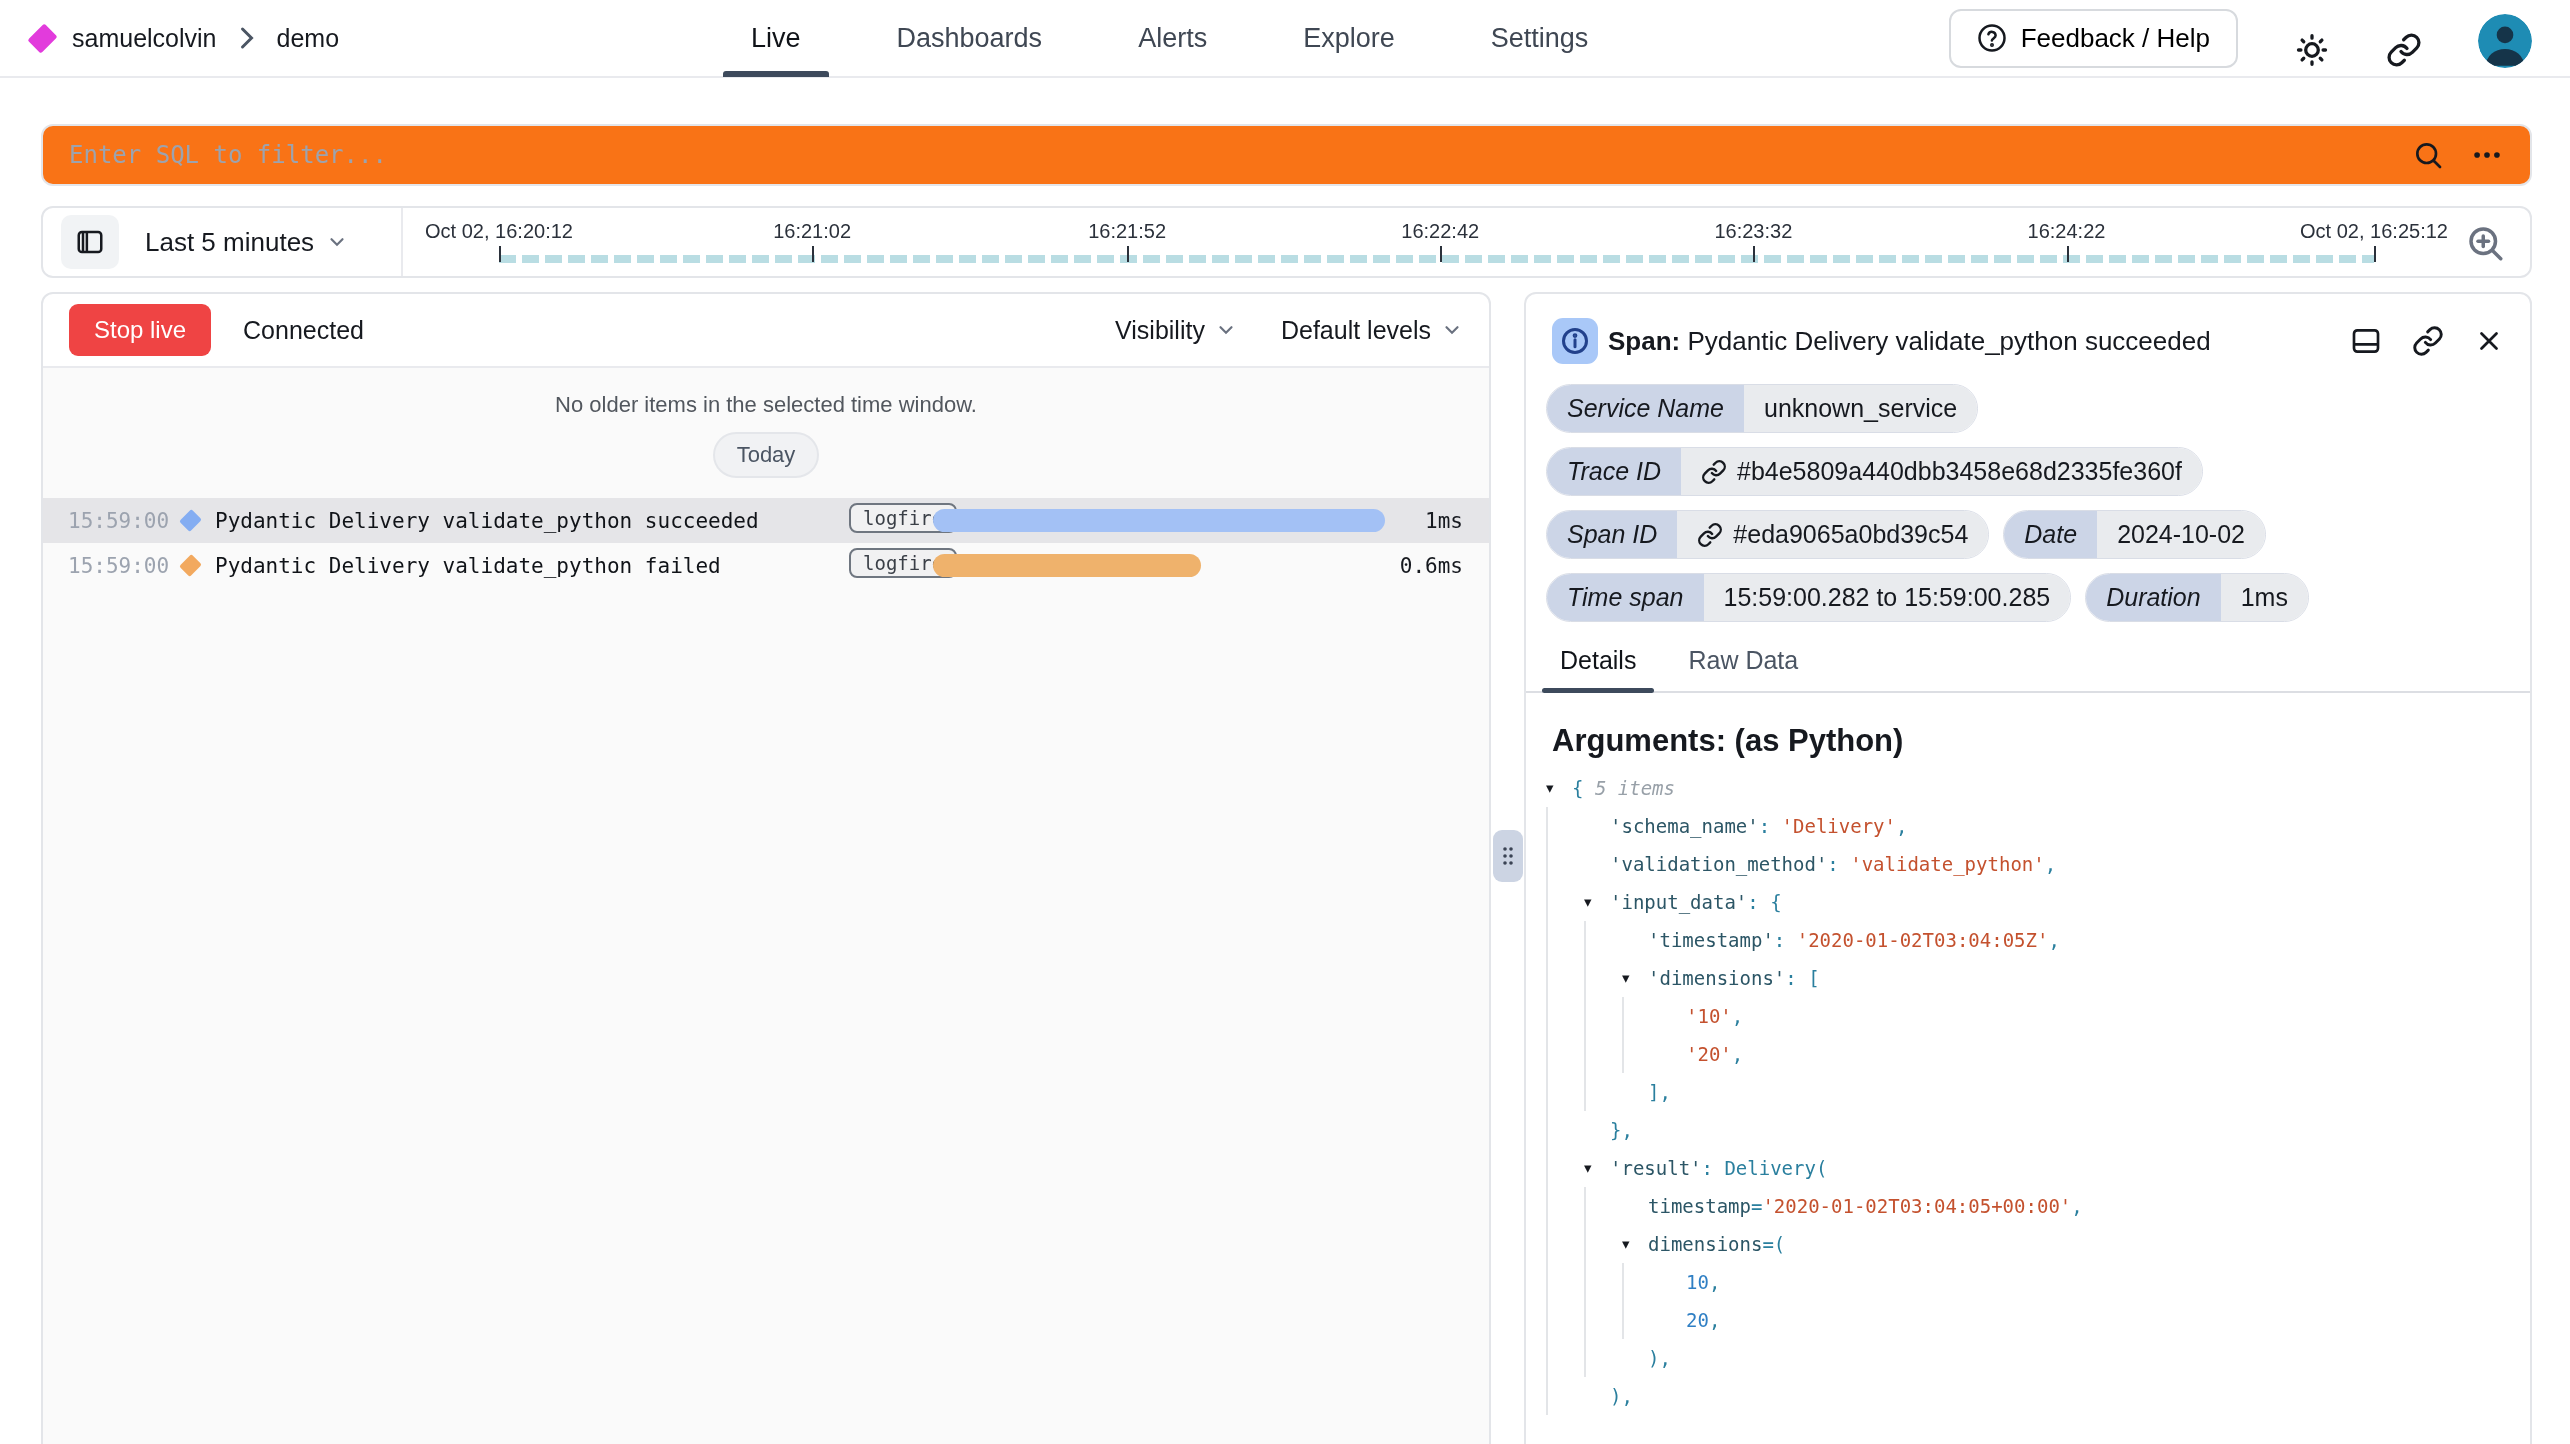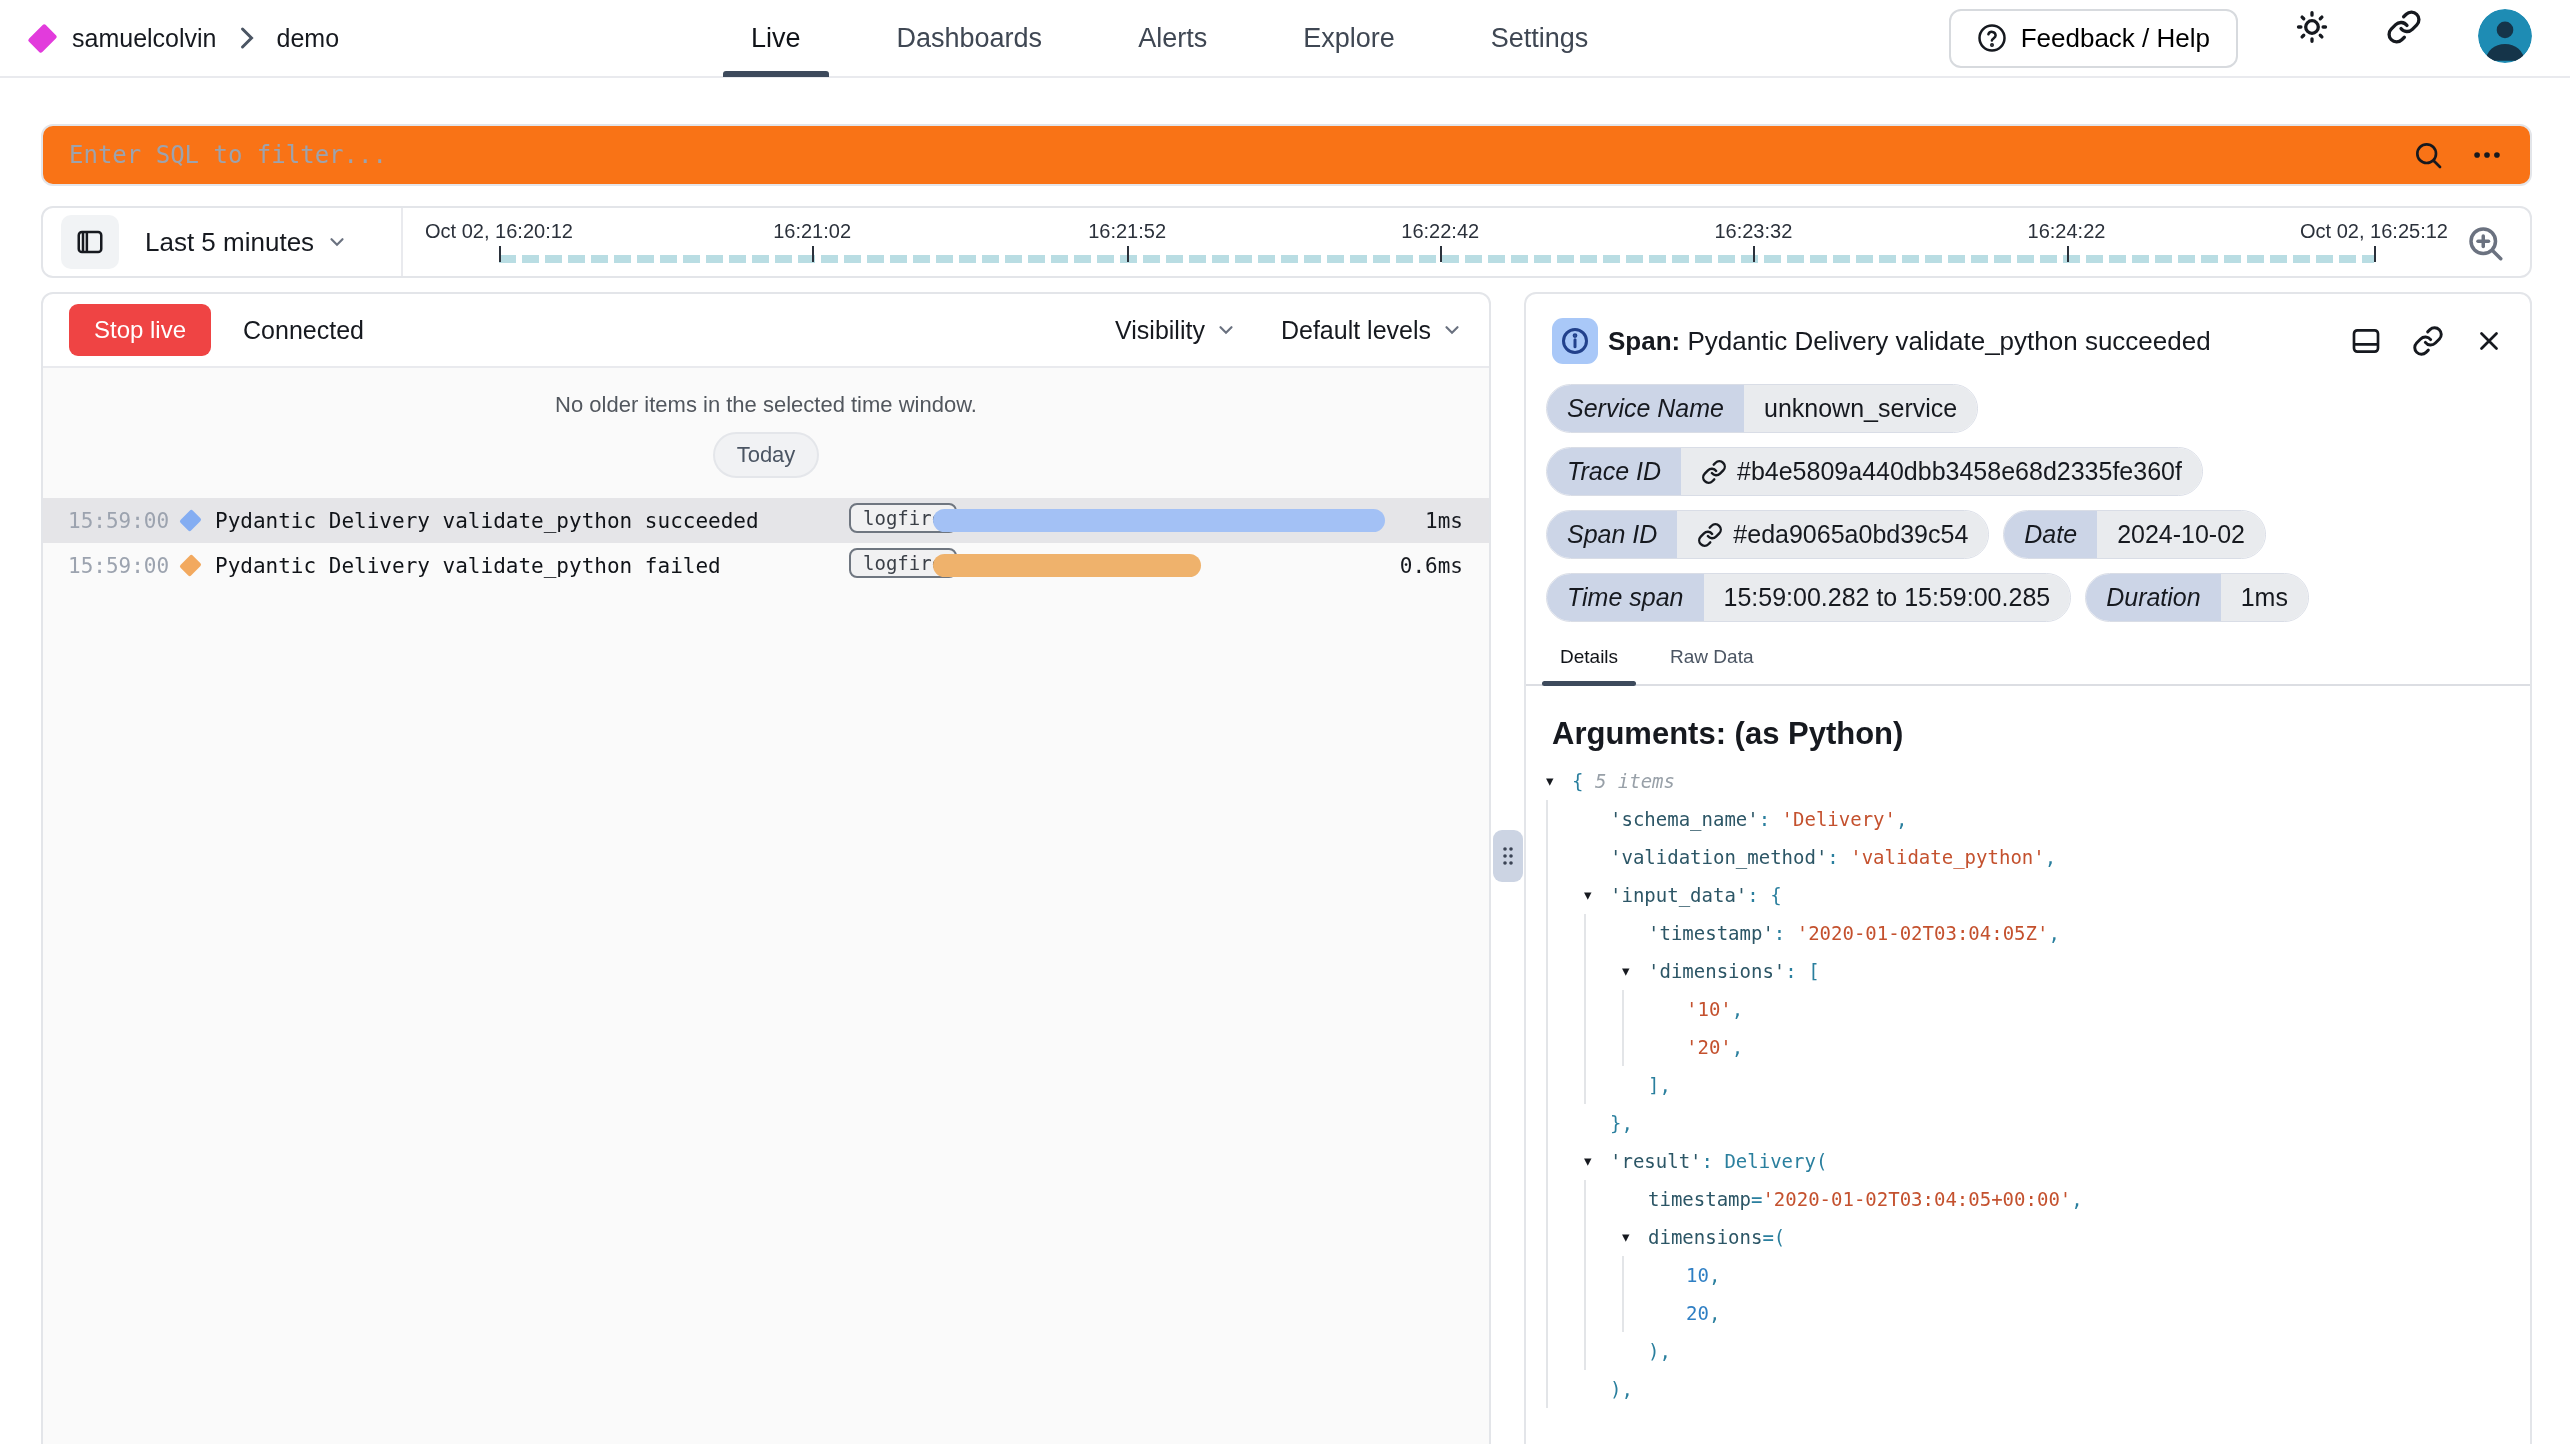--- a/index.html
+++ b/index.html
@@ -13,21 +13,21 @@
   .brand { display:flex; align-items:center; gap:20px; font-size:25px; }
   .logo-diamond { width:19px; height:19px; background:#e23bdc; border-radius:2px;
     transform:rotate(45deg) scale(1,1.25); }
   .crumb-sep { color:#4b5563; font-size:24px; margin:0 2px; }
   .main-nav { position:absolute; left:745px; top:0; height:77px; display:flex; gap:84px; }
   .nav-tab { height:100%; display:flex; align-items:center; font-size:27px; color:#3f4753;
     cursor:pointer; position:relative; padding:0 6px; }
   .nav-tab.active { color:#101318; }
   .nav-tab.active::after { content:""; position:absolute; left:-22px; right:-22px; bottom:0;
     height:6px; background:#3d4a5c; border-radius:3px 3px 0 0; }
-  .header-right { margin-left:auto; display:flex; align-items:flex-start; gap:56px; }
+  .header-right { margin-left:auto; display:flex; align-items:flex-end; gap:56px; }
   .feedback-btn { display:flex; align-items:center; gap:14px; border:2px solid #d7dade;
     border-radius:12px; padding:12px 26px; font-size:26px; background:#fff; cursor:pointer; }
   .icon-btn { background:none; border:none; cursor:pointer; }
   .avatar { width:54px; height:54px; border-radius:50%; overflow:hidden; cursor:pointer; }
 
   
   .sql-bar { margin:46px 38px 0 41px; height:62px; background:#f97316; border:2px solid #e3e5e9;
     border-radius:12px; display:flex; align-items:center; padding:0 26px; }
   .sql-input { flex:1; background:transparent; border:none; outline:none;
     font-family:"DejaVu Sans Mono", monospace; font-size:24px; color:#16191f; }
@@ -96,21 +96,21 @@
   .span-title b { font-weight:bold; }
   .span-header .right { margin-left:auto; display:flex; align-items:center; gap:30px; }
   .badges { padding:10px 20px 2px 20px; display:flex; flex-wrap:wrap; gap:14px; }
   .badge { display:flex; align-items:stretch; border-radius:999px; overflow:hidden;
     border:1px solid #d9dde6; font-size:25px; }
   .badge .blabel { background:#ccd5e7; font-style:italic; padding:9px 20px; display:flex;
     align-items:center; }
   .badge .bvalue { background:#e9ebee; padding:9px 20px; display:flex; align-items:center; gap:10px; }
   .detail-tabs { display:flex; gap:0; padding:0 26px; margin-top:22px;
     border-bottom:2px solid #dcdee3; flex:none; }
-  .dtab { font-size:19px; color:#4b5563; padding:0 8px 16px 8px; margin-right:36px;
+  .dtab { font-size:25px; color:#4b5563; padding:0 8px 16px 8px; margin-right:36px;
     cursor:pointer; position:relative;text-align:right; }
   .dtab.active { color:#101318; }
   .dtab.active::after { content:""; position:absolute; left:-10px; right:-10px; bottom:-2px;
     height:5px; background:#3d4a5c; border-radius:3px; }
   .args-heading { font-size:31px; font-weight:bold; padding:30px 26px 6px 26px; }
   .code-tree { padding:4px 20px 10px 20px; font-family:"DejaVu Sans Mono", monospace;
     font-size:19px; line-height:38px; overflow:hidden; }
   .code-line { white-space:pre; display:flex; align-items:center; height:38px; }
   .guide { display:inline-block; width:38px; height:38px; border-left:2px solid #e3e5e8; flex:none; }
   .chev { display:inline-block; width:26px; flex:none; color:#16191f; font-size:15px;

